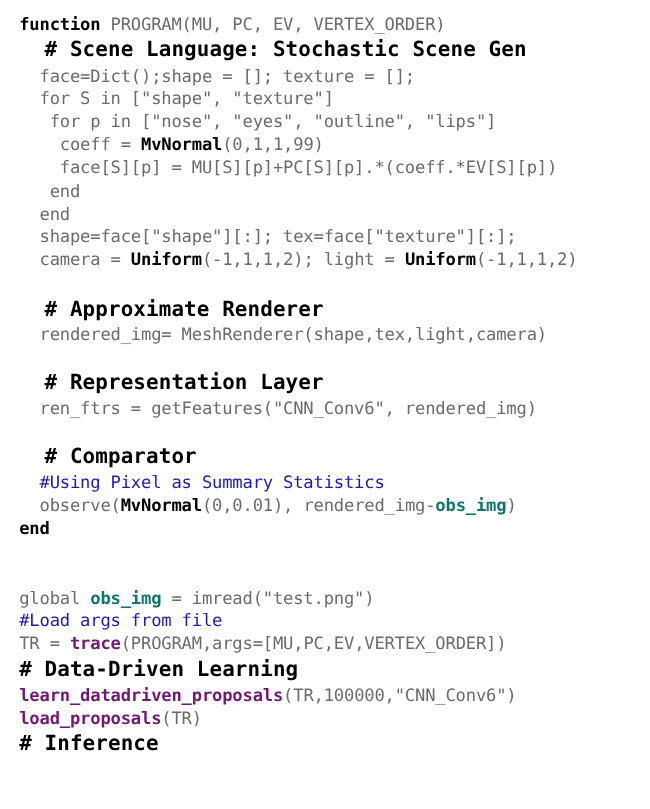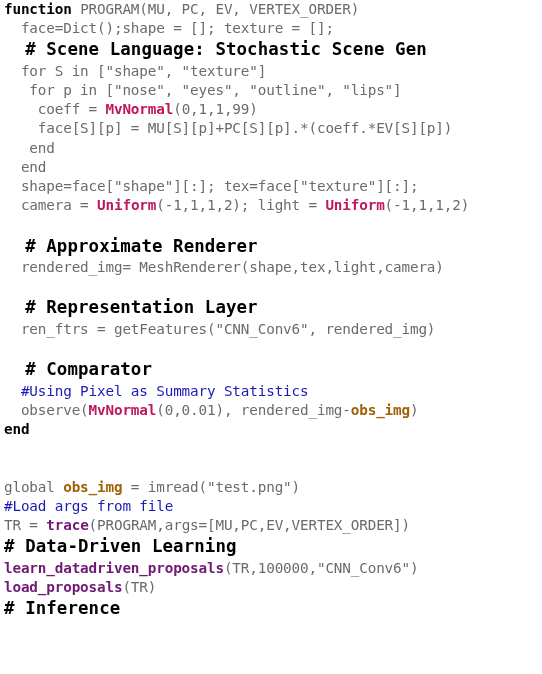--- a/index.html
+++ b/index.html
@@ -12,21 +12,21 @@
     width: 542px;
     height: 674px;
     overflow: hidden;
     font-family: "DejaVu Sans Mono", "Liberation Mono", monospace;
   }
   #code-listing {
     position: relative;
     width: 542px;
     height: 674px;
     background: #ffffff;
-    padding: 0;
+    padding: 12px;
     box-sizing: border-box;
   }
   .code-line {
     white-space: pre;
     font-family: "DejaVu Sans Mono", "Liberation Mono", monospace;
     font-size: 14.3px;
     line-height: 19.2px;
     height: 19.2px;
     color: #6b6b6b;
     letter-spacing: -0.15px;
@@ -40,32 +40,32 @@
     font-size: 17.4px;
     line-height: 23.5px;
     height: 23.5px;
     font-weight: bold;
     color: #000000;
     letter-spacing: 0.1px;
   }
   
   .tok-plain   { color: #6b6b6b; font-weight: normal; }
   .tok-kw      { color: #000000; font-weight: bold; }
-  .tok-dist    { color: #be185d; font-weight: bold; }
-  .tok-blue    { color: #a16207; font-weight: bold; }
+  .tok-dist    { color: #000000; font-weight: bold; }
+  .tok-blue    { color: #0f766e; font-weight: bold; }
   .tok-comment { color: #1a1ab4; font-weight: normal; }
   .tok-fn      { color: #701a75; font-weight: bold; }
 </style>
 </head>
 <body>
 
 <div id="code-listing">
     <div class="code-line"><span class="tok-kw">function </span><span class="tok-plain">PROGRAM(MU, PC, EV, VERTEX_ORDER)</span></div>
+    <div class="code-line heading"><span class="tok-kw">  # Scene Language: Stochastic Scene Gen</span></div>
     <div class="code-line"><span class="tok-plain">  face=Dict();shape = []; texture = [];</span></div>
-    <div class="code-line heading"><span class="tok-kw">  # Scene Language: Stochastic Scene Gen</span></div>
     <div class="code-line"><span class="tok-plain">  for S in ["shape", "texture"]</span></div>
     <div class="code-line"><span class="tok-plain">   for p in ["nose", "eyes", "outline", "lips"]</span></div>
     <div class="code-line"><span class="tok-plain">    coeff = </span><span class="tok-dist">MvNormal</span><span class="tok-plain">(0,1,1,99)</span></div>
     <div class="code-line"><span class="tok-plain">    face[S][p] = MU[S][p]+PC[S][p].*(coeff.*EV[S][p])</span></div>
     <div class="code-line"><span class="tok-plain">   end</span></div>
     <div class="code-line"><span class="tok-plain">  end</span></div>
     <div class="code-line"><span class="tok-plain">  shape=face["shape"][:]; tex=face["texture"][:];</span></div>
     <div class="code-line"><span class="tok-plain">  camera = </span><span class="tok-dist">Uniform</span><span class="tok-plain">(-1,1,1,2); light = </span><span class="tok-dist">Uniform</span><span class="tok-plain">(-1,1,1,2)</span></div>
     <div class="code-line blank"><span class="tok-plain"> </span></div>
     <div class="code-line heading"><span class="tok-kw">  # Approximate Renderer</span></div>

